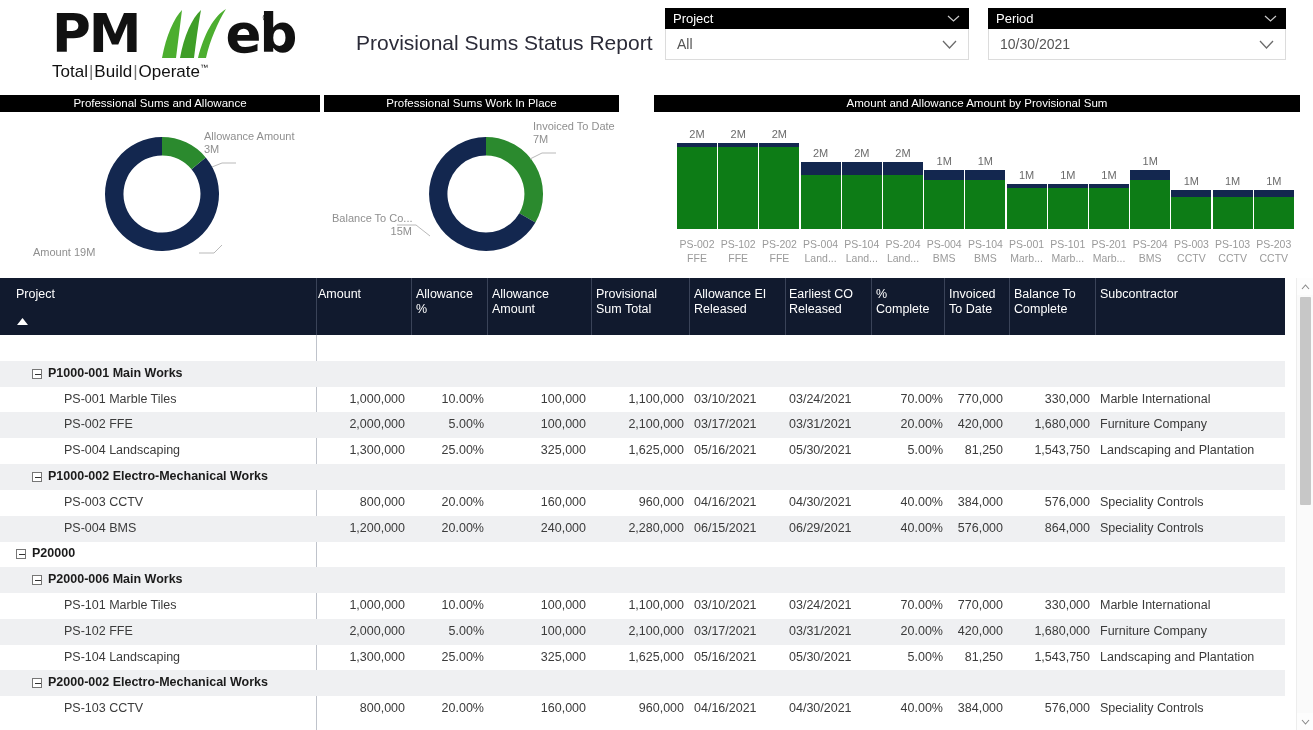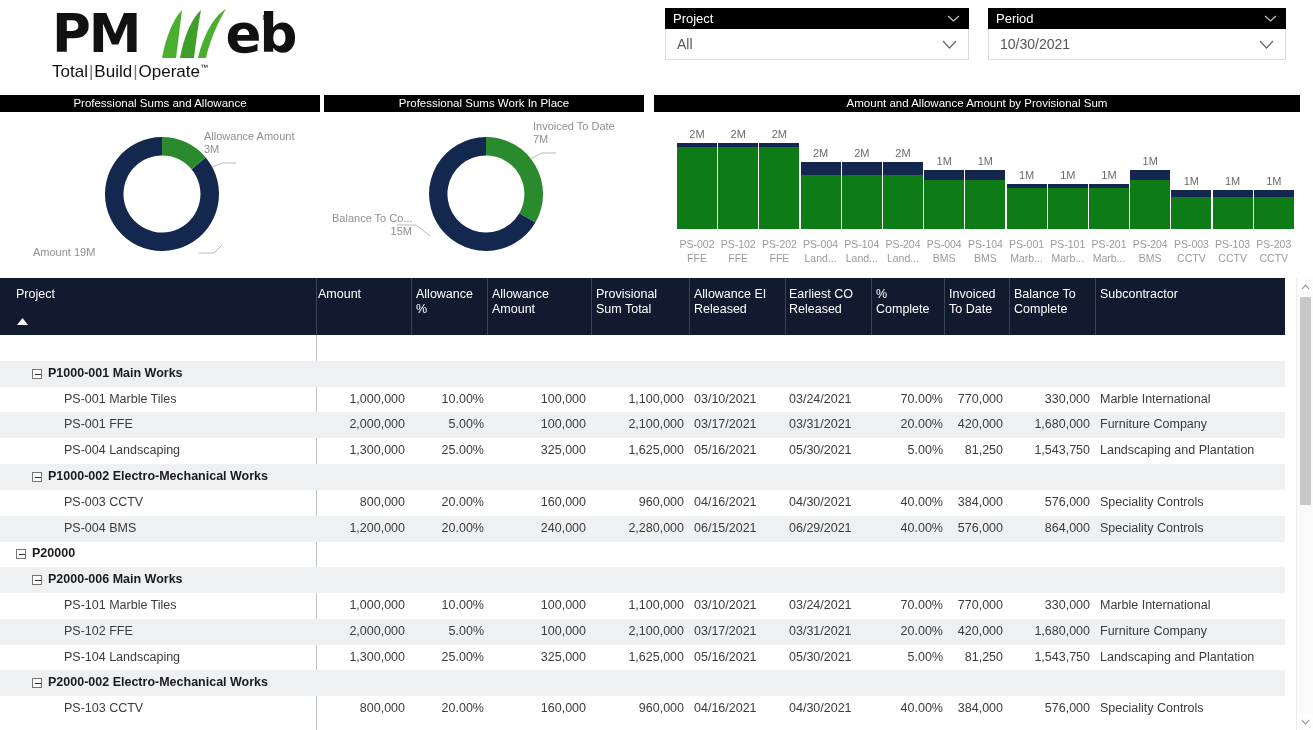--- a/index.html
+++ b/index.html
@@ -136,20 +136,21 @@
           <path d="M24 50 C 28 28, 36 10, 45 2 C 42 18, 40 34, 38 50 Z" fill="#3f9e27"></path>
           <path d="M42 50 C 48 26, 58 8, 70 1 C 62 14, 54 32, 50 50 Z" fill="#4cae2f"></path>
         </svg>
         <span class="logo-reg">®</span>
       </div>
       <div class="logo-tag">
         <span>Total</span><span class="sep">|</span><span>Build</span><span class="sep">|</span><span>Operate</span><span class="logo-tm">™</span>
       </div>
     </div>
 
+    <div class="report-title">Provisional Sums Status Report</div>
 
     <div class="slicer" style="left:665px; width:304px;">
       <div class="slicer-head">
         <span>Project</span>
         <svg class="chev-svg" viewBox="0 0 17 11">
           <path d="M3 3 L8.5 8 L14 3" stroke="#c9c9c9" stroke-width="1.2" fill="none"></path>
         </svg>
       </div>
       <div class="slicer-box">
         <span>All</span>
@@ -169,21 +170,21 @@
       <div class="slicer-box">
         <span>10/30/2021</span>
         <svg class="chev-svg" viewBox="0 0 17 11">
           <path d="M2 2 L8.5 9 L15 2" stroke="#6b6b6b" stroke-width="1.3" fill="none"></path>
         </svg>
       </div>
     </div>
   </div>
 
   <div class="panel-title" style="left:0; top:95px; width:320px;">Professional Sums and Allowance</div>
-  <div class="panel-title" style="left:324px; top:95px; width:320px;">Professional Sums Work In Place</div>
+  <div class="panel-title" style="left:324px; top:95px; width:295px;">Professional Sums Work In Place</div>
   <div class="panel-title" style="left:654px; top:95px; width:646px;">Amount and Allowance Amount by Provisional Sum</div>
 
   <div class="panel-body" style="left:0; top:112px; width:320px; height:163px;">
     <svg width="320" height="163" viewBox="0 0 320 163">
 
       <g transform="translate(162,82)">
         <path d="M 0,-57 A 57,57 0 1 0 43.7,-36.6 L 29.5,-24.7 A 38.5,38.5 0 1 1 0,-38.5 Z" fill="#13274f"></path>
         <path d="M 0,-57 A 57,57 0 0 1 43.7,-36.6 L 29.5,-24.7 A 38.5,38.5 0 0 0 0,-38.5 Z" fill="#2b8a2e"></path>
       </g>
       <path d="M199,141 L214,141 L222,133" stroke="#b9b9b9" stroke-width="1" fill="none"></path>
@@ -459,21 +460,21 @@
           <div class="cell" style="left: 0px; width: 586px; text-align: right;">100,000</div>
           <div class="cell" style="left: 0px; width: 684px; text-align: right;">1,100,000</div>
           <div class="cell" style="left: 694px;">03/10/2021</div>
           <div class="cell" style="left: 789px;">03/24/2021</div>
           <div class="cell" style="left: 0px; width: 943px; text-align: right;">70.00%</div>
           <div class="cell" style="left: 0px; width: 1003px; text-align: right;">770,000</div>
           <div class="cell" style="left: 0px; width: 1090px; text-align: right;">330,000</div>
           <div class="cell" style="left: 1100px;">Marble International</div>
         </div>
         <div class="row alt" style="top: 77.4px;">
-          <div class="cell" style="left: 64px;">PS-001 FFE</div>
+          <div class="cell" style="left: 64px;">PS-002 FFE</div>
           <div class="cell" style="left: 0px; width: 405px; text-align: right;">2,000,000</div>
           <div class="cell" style="left: 0px; width: 484px; text-align: right;">5.00%</div>
           <div class="cell" style="left: 0px; width: 586px; text-align: right;">100,000</div>
           <div class="cell" style="left: 0px; width: 684px; text-align: right;">2,100,000</div>
           <div class="cell" style="left: 694px;">03/17/2021</div>
           <div class="cell" style="left: 789px;">03/31/2021</div>
           <div class="cell" style="left: 0px; width: 943px; text-align: right;">20.00%</div>
           <div class="cell" style="left: 0px; width: 1003px; text-align: right;">420,000</div>
           <div class="cell" style="left: 0px; width: 1090px; text-align: right;">1,680,000</div>
           <div class="cell" style="left: 1100px;">Furniture Company</div>

